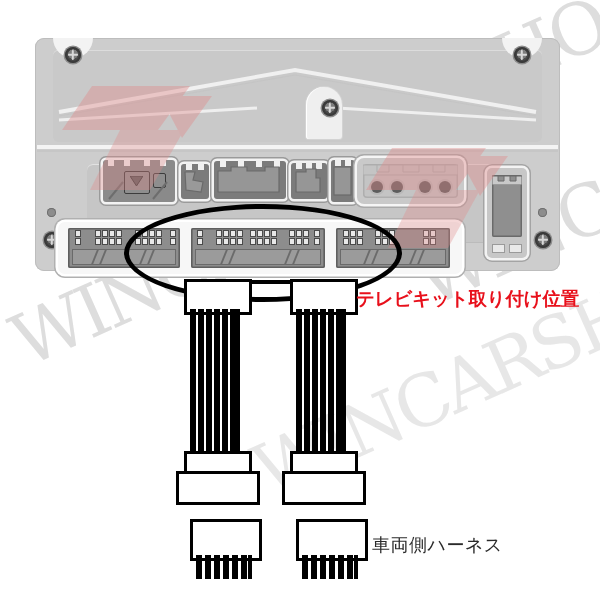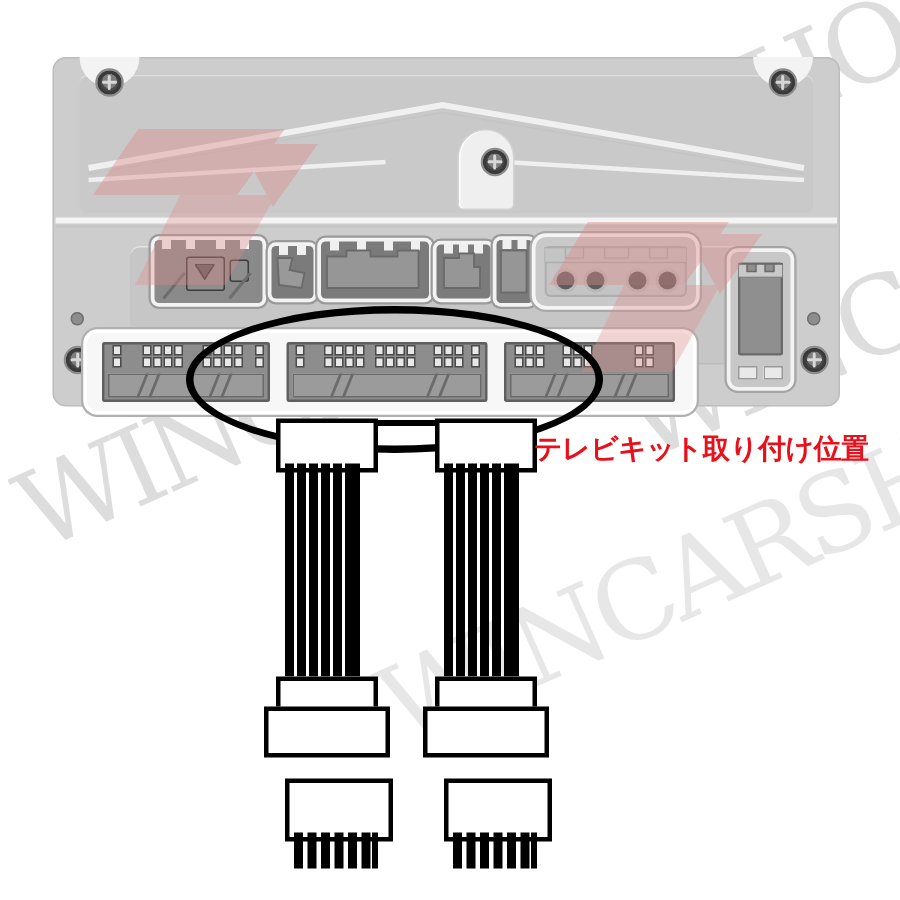--- a/index.html
+++ b/index.html
@@ -452,14 +452,15 @@
     <i style="left:0px;height:24px;"></i>
       <i style="left:9px;height:24px;"></i>
     <i style="left:18px;height:24px;"></i>
       <i style="left:27px;height:24px;"></i>
     <i style="left:36px;height:24px;"></i>
       <i style="left:45px;height:24px;"></i>
     <i style="left:52px;height:24px;width:4px;"></i>
   </div>
 
   <div class="label-red">テレビキット取り付け位置</div>
+  <div class="label-blk">車両側ハーネス</div>
 
 </div>
 
 </body></html>

